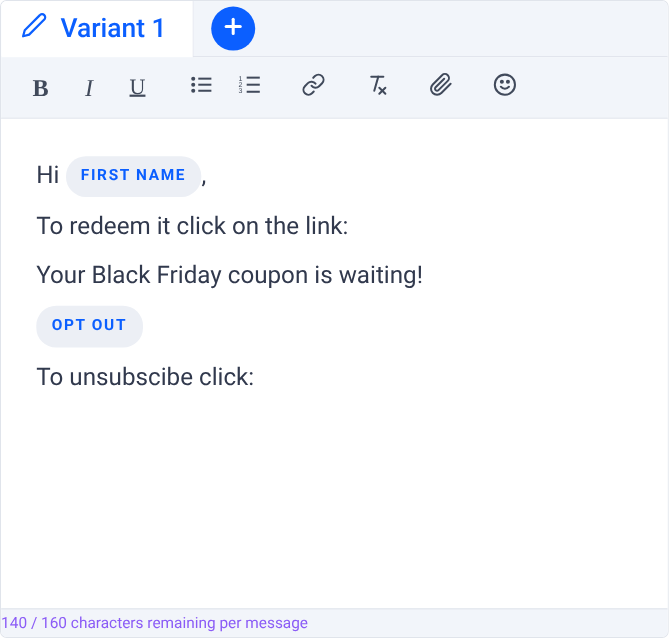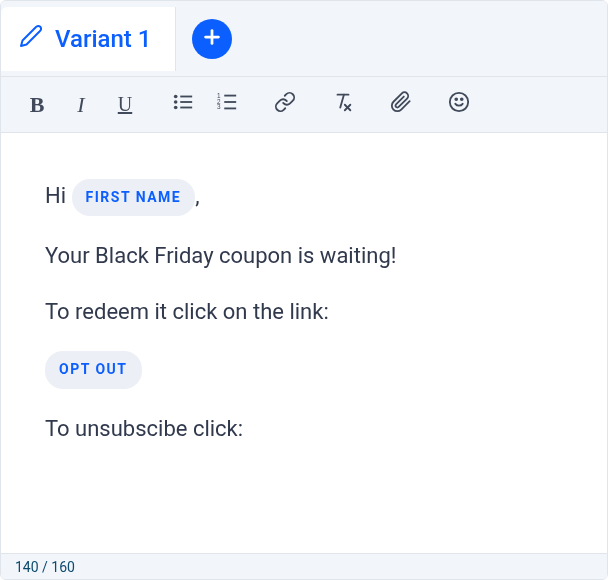--- a/index.html
+++ b/index.html
@@ -16,21 +16,21 @@
     display: flex;
     flex-direction: column;
     border: 1px solid #e0e4eb;
     border-radius: 6px;
     overflow: hidden;
   }
   .tab-bar {
     display: flex;
     align-items: center;
     background: #f2f5fa;
-    height: 76px;
+    height: 51px;
     border-bottom: 1px solid #e0e4eb;
   }
   .tab {
     display: flex;
     align-items: center;
     gap: 12px;
     padding: 0 24px 0 18px;
     height: 64px;
     background: #fff;
     border-right: 1px solid #e0e4eb;
@@ -73,21 +73,21 @@
   .tool-u { font-family: Georgia, serif; text-decoration: underline; font-size: 20px; }
   .editor {
     flex: 1;
     padding: 26px 28px 12px 28px;
     background: #fff;
     overflow: auto;
     font-size: 22px;
     line-height: 1.8;
     color: #31394d;
   }
-  .editor p { margin: 16px; }
+  .editor p { margin: 4px; }
   .chip {
     display: inline-flex;
     align-items: center;
     background: #eceff5;
     color: #0b5fff;
     font-weight: 700;
     font-size: 14px;
     letter-spacing: 1.5px;
     padding: 6px 14px;
     border-radius: 18px;
@@ -95,23 +95,23 @@
     vertical-align: middle;
     margin: 4px 0;
     cursor: pointer;
   }
   .footer {
     height: 26px;
     background: #f2f5fa;
     border-top: 1px solid #e0e4eb;
     display: flex;
     align-items: center;
-    padding: 0 14px;
+    padding: 0 0;
     font-size: 14px;
-    color: #0c4a6e;
+    color: #8b5cf6;
   }
 </style>
 </head>
 <body>
 
 <div class="app">
 
   <div class="tab-bar">
     <div class="tab">
       <span>
@@ -198,24 +198,25 @@
             <circle cx="15" cy="9" r="1" fill="#414a5b"></circle>
           </svg>
       </span>
     </div>
   </div>
 
   <div class="editor">
     <p>
       <span>Hi </span><span class="chip">First Name</span><span>,</span>
     </p>
+    <p>To redeem it click on the link:</p>
     <p>Your Black Friday coupon is waiting!</p>
-    <p>To redeem it click on the link:</p>
     <p><span class="chip">Opt Out</span></p>
     <p>To unsubscibe click:</p>
   </div>
 
   <div class="footer">
     <span>140 / 160</span>
     &nbsp;
+    <span>characters remaining per message</span>
   </div>
 
 </div>
 
 </body></html>

